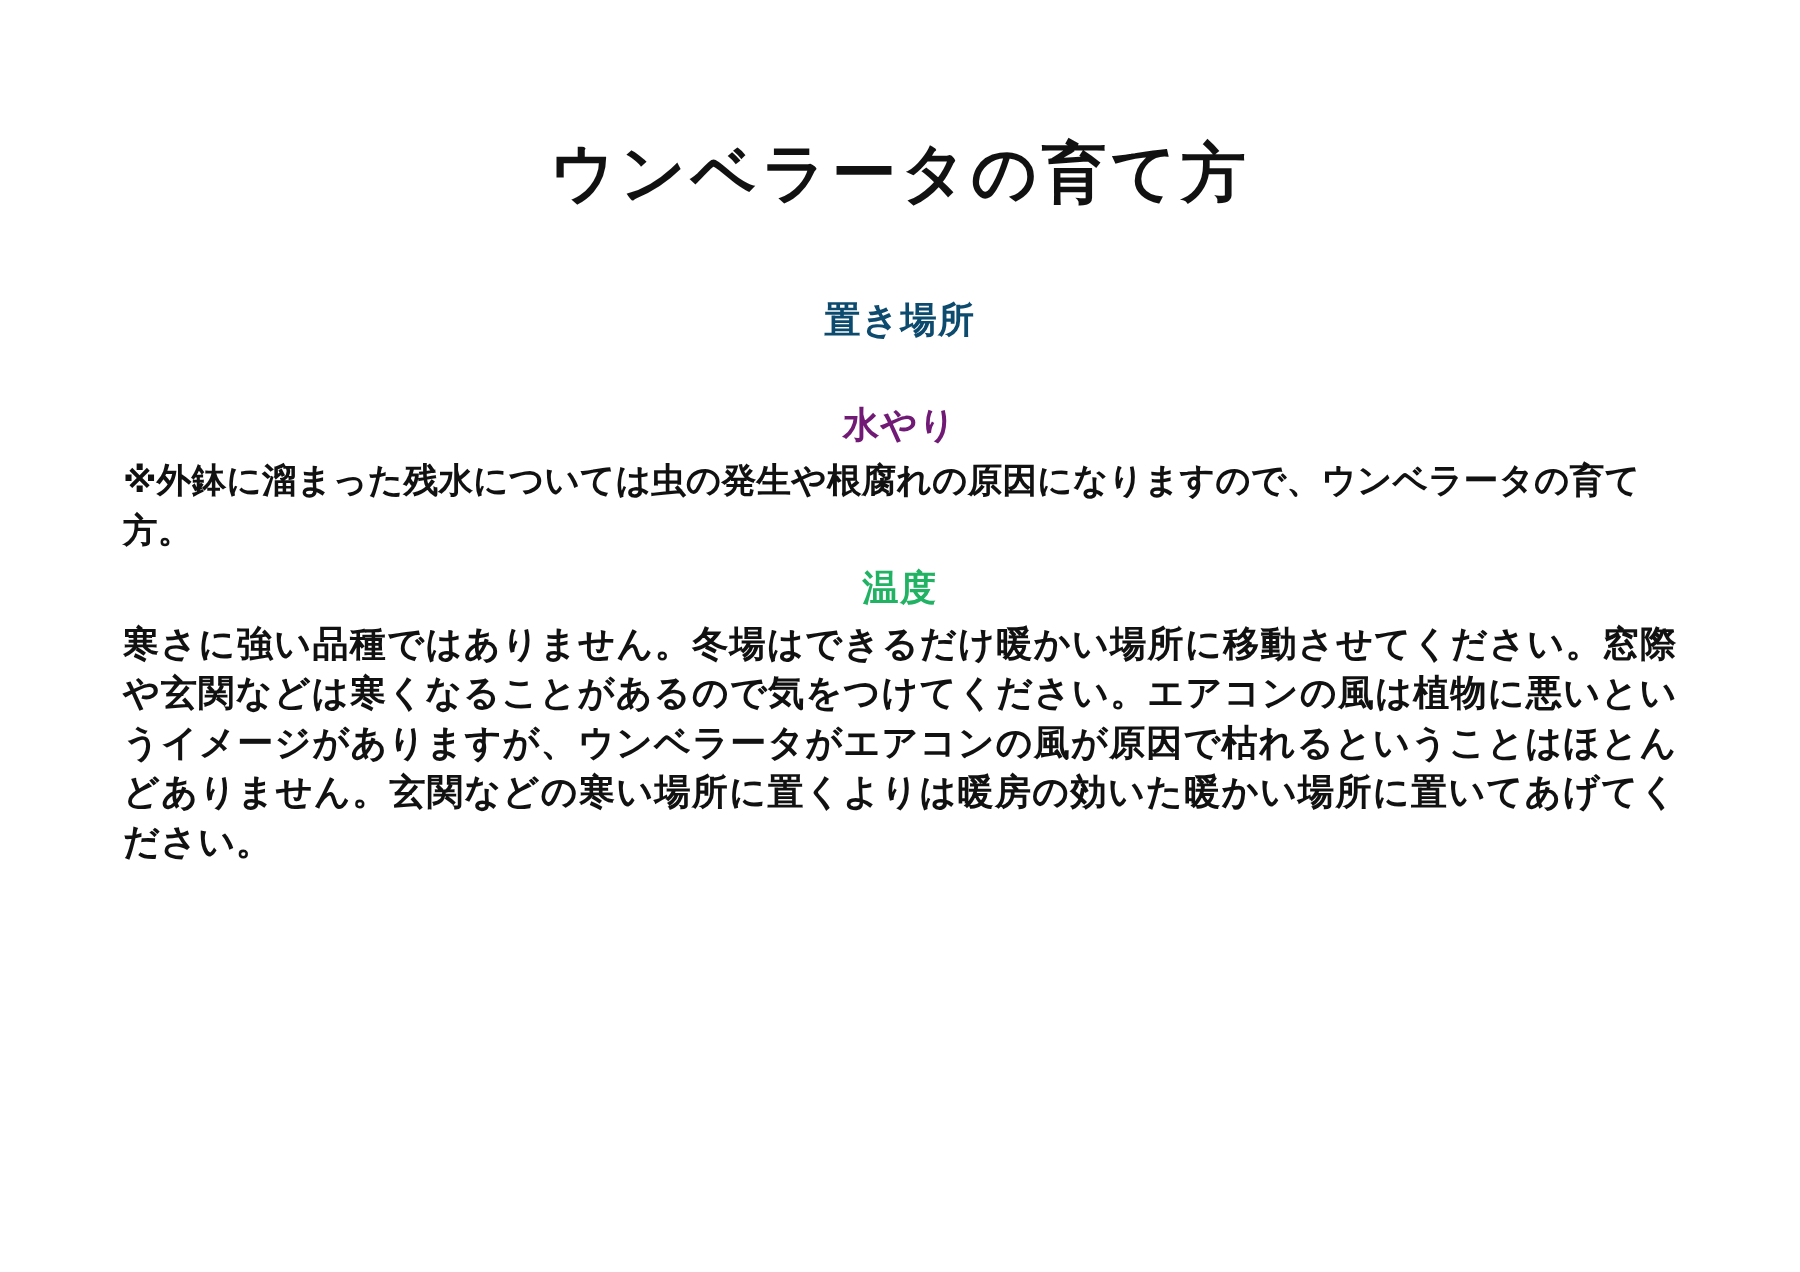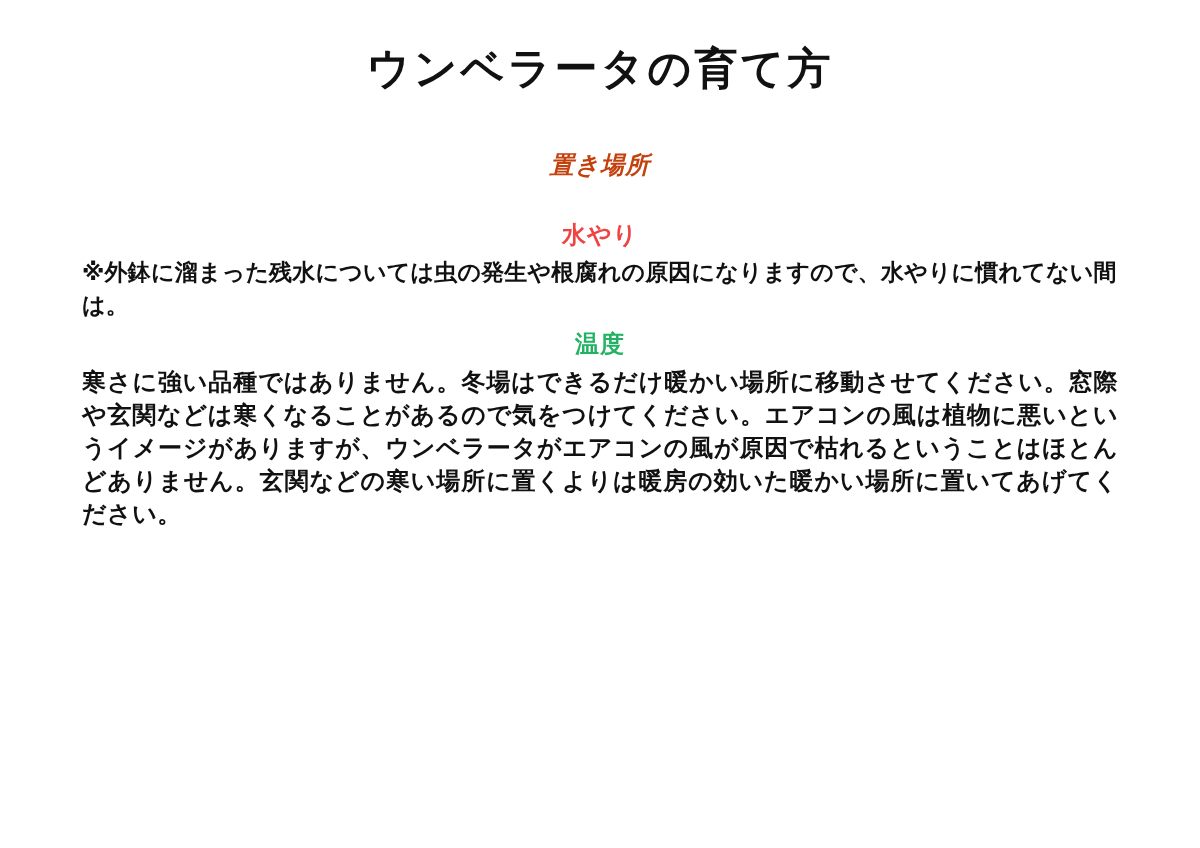--- a/index.html
+++ b/index.html
@@ -13,20 +13,21 @@
     overflow: hidden;
     font-family: "Liberation Sans", "DejaVu Sans", sans-serif;
     color: #111111;
   }
   .page {
     width: 1200px;
     height: 680px;
     box-sizing: border-box;
     padding-top: 44px;
     background: #ffffff;
+    margin-top: 48px;
   }
   .page-title {
     text-align: center;
     font-size: 43px;
     font-weight: 800;
     letter-spacing: 3px;
     line-height: 1.15;
     margin: 0;
     color: #111111;
   }
@@ -68,26 +69,26 @@
 </style>
 </head>
 <body style="color: rgb(17, 17, 17); background: rgb(255, 255, 255);">
 
 <div class="page">
   <h1 class="page-title">ウンベラータの育て方</h1>
 
   <div class="content">
 
     <div>
-      <h2 class="section-heading first" style="color: #c2410c; font-style: italic;">置き場所</h2>
+      <h2 class="section-heading first" style="color: #0c4a6e;">置き場所</h2>
     </div>
 
     <div>
-      <h2 class="section-heading" style="color: #ef4444;">水やり</h2>
-      <p class="section-note">※外鉢に溜まった残水については虫の発生や根腐れの原因になりますので、水やりに慣れてない間は。</p>
+      <h2 class="section-heading" style="color: #701a75;">水やり</h2>
+      <p class="section-note">※外鉢に溜まった残水については虫の発生や根腐れの原因になりますので、ウンベラータの育て方。</p>
     </div>
 
     <div>
       <h2 class="section-heading tight" style="color: rgb(33, 178, 99);">温度</h2>
       <p class="section-body">寒さに強い品種ではありません。冬場はできるだけ暖かい場所に移動させてください。窓際や玄関などは寒くなることがあるので気をつけてください。エアコンの風は植物に悪いというイメージがありますが、ウンベラータがエアコンの風が原因で枯れるということはほとんどありません。玄関などの寒い場所に置くよりは暖房の効いた暖かい場所に置いてあげてください。</p>
     </div>
 
   </div>
 </div>
 

